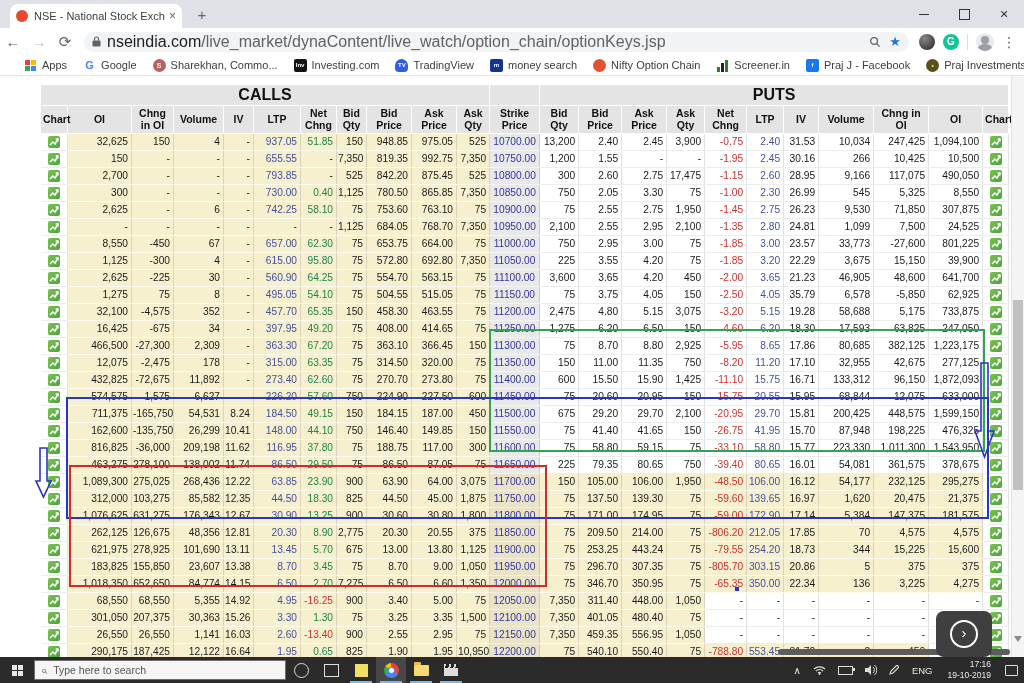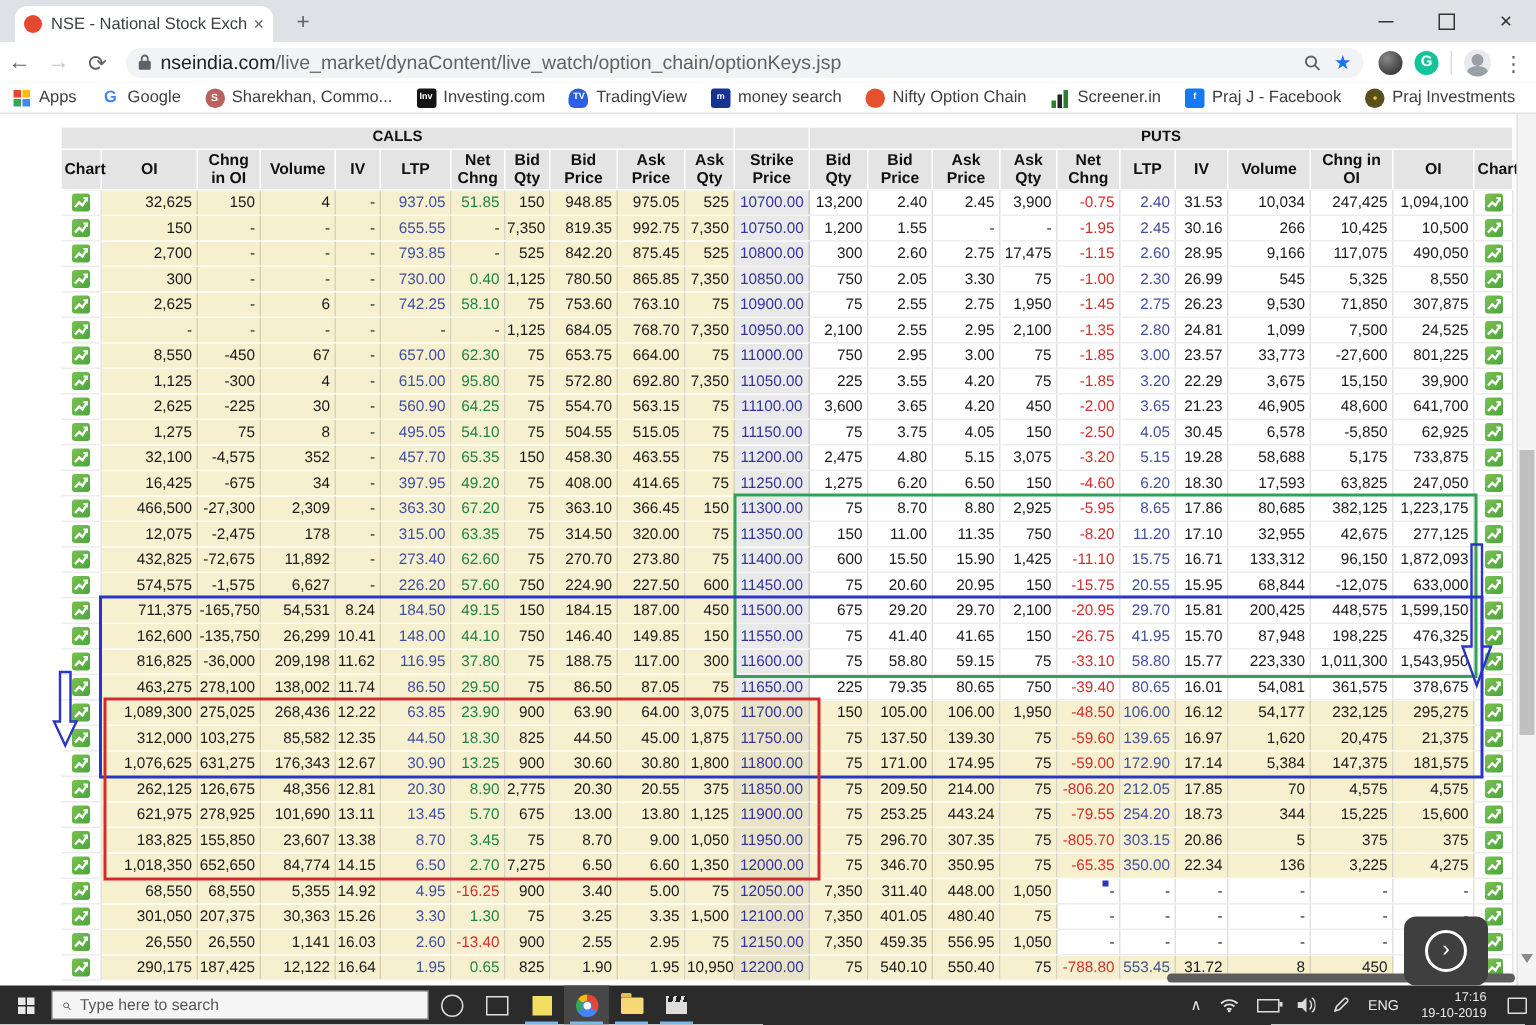--- a/index.html
+++ b/index.html
@@ -20,54 +20,54 @@
   .winbtn{width:40px;height:28px;display:flex;align-items:center;justify-content:center;color:#333;font-size:11px;}
   .winbtn .minline{width:10px;height:1px;background:#333;display:block;}
   .winbtn .maxbox{width:9px;height:9px;border:1px solid #333;display:block;}
 
   #toolbar{top:28px;left:0;width:1024px;height:27px;background:#fff;border-bottom:1px solid #e8e8e8;
     display:flex;align-items:center;}
   .navbtn{font-size:15px;color:#5f6368;width:26px;text-align:center;}
   .navbtn.disabled{color:#c3c6ca;}
   #addressbar{height:20px;background:#f1f3f4;border-radius:10px;flex:1;margin:0 10px 0 6px;
     display:flex;align-items:center;padding:0 8px;min-width:0;}
-  #urltext{font-size:13px;white-space:nowrap;overflow:hidden;flex:1;margin-left:6px;}
+  #urltext{font-size:16px;white-space:nowrap;overflow:hidden;flex:1;margin-left:6px;}
   #urltext .dom{color:#202124;} #urltext .path{color:#5f6368;}
   .ext{width:16px;height:16px;border-radius:50%;margin-right:8px;flex:0 0 16px;}
   .ext.sphere{background:radial-gradient(circle at 35% 30%,#888,#222);}
   .ext.gram{background:#15c39a;color:#fff;font-size:10px;font-weight:bold;text-align:center;line-height:16px;}
   #avatar{width:18px;height:18px;border-radius:50%;background:#e8eaed;margin-right:8px;position:relative;overflow:hidden;}
   #avatar:before{content:"";position:absolute;left:5px;top:3px;width:8px;height:8px;border-radius:50%;background:#9aa0a6;}
   #avatar:after{content:"";position:absolute;left:2px;top:11px;width:14px;height:8px;border-radius:50%;background:#9aa0a6;}
   #menu-dots{color:#5f6368;font-size:14px;margin-right:8px;}
   .tool-sep{width:1px;height:16px;background:#dadce0;margin-right:8px;}
 
   #bookmarksbar{top:55px;left:0;width:1024px;height:21px;background:#fff;border-bottom:1px solid #e3e3e3;
-    display:flex;padding-left:8px;box-sizing:border-box;}
+    display:flex;padding-left:24px;box-sizing:border-box;}
   .bm{display:flex;align-items:center;margin-right:16px;font-size:11px;color:#3c4043;white-space:nowrap;}
   .bi{display:inline-flex;align-items:center;justify-content:center;width:13px;height:13px;margin-right:5px;
     font-style:normal;font-size:7px;font-weight:bold;flex:0 0 13px;}
   .bi.dot{border-radius:50%;}
   .bi.sq{border-radius:2px;font-size:6px;}
   .bi.grid{flex-wrap:wrap;width:12px;height:12px;}
   .bi.grid b{width:5px;height:5px;margin:.5px;display:block;}
   .bi.grid b:nth-child(1){background:#ea4335;} .bi.grid b:nth-child(2){background:#fbbc05;}
   .bi.grid b:nth-child(3){background:#34a853;} .bi.grid b:nth-child(4){background:#4285f4;}
   .bi.bars{align-items:flex-end;}
   .bi.bars b{width:3px;margin-right:1px;display:block;background:#2e7d32;}
   .bi.bars b:nth-child(1){height:5px;} .bi.bars b:nth-child(2){height:9px;background:#222;} .bi.bars b:nth-child(3){height:12px;}
   .bi.letter{font-size:11px;}
 
   
   #content{top:76px;left:0;width:1024px;height:581px;background:#fff;overflow:hidden;}
   table#oc{border-collapse:collapse;table-layout:fixed;width:968px;position:absolute;left:40px;top:8px;
     font-size:10.2px;color:#1a1a1a;}
   #oc th{background:#e4e4e4;border:1px solid #fff;font-size:10.5px;font-weight:bold;color:#111;
     padding:1px 2px;line-height:1.15;}
-  #oc th.grp{height:12px;font-size:10px;margin-top:13px;}
+  #oc th.grp{height:12px;font-size:16px;margin-top:13px;}
   #oc td{height:16px;padding:0 3px 0 1px;text-align:right;white-space:nowrap;overflow:hidden;
     border-right:1px solid #d8d3ba;border-bottom:1px solid #fdfbee;}
   #oc td.y{background:#f6f0cf;}
   #oc td.w{background:#fff;border-right-color:#e2e2e2;border-bottom-color:#ededed;}
   #oc td.chart{background:#fff;text-align:center;padding:0;border-right-color:#e2e2e2;border-bottom-color:#ededed;}
   #oc td.strike{text-align:center;color:#34349c;padding:0 2px;border-right-color:#c9c9c9;}
   #oc td.strike.sg{background:#e9e9e9;border-bottom-color:#f4f4f4;}
   #oc td.strike.st{background:#e9e4c8;border-bottom-color:#f3efdc;}
   #oc td .ci{display:inline-block;width:12px;height:12px;border-radius:2px;
     background:linear-gradient(135deg,#7cc152,#4aa53c);vertical-align:middle;}
@@ -571,21 +571,21 @@
             <td class="y">504.55</td>
             <td class="y">515.05</td>
             <td class="y">75</td>
             <td class="strike sg">11150.00</td>
             <td class="w">75</td>
             <td class="w">3.75</td>
             <td class="w">4.05</td>
             <td class="w">150</td>
             <td class="w neg">-2.50</td>
             <td class="w ltp">4.05</td>
-            <td class="w">30.45</td>
+            <td class="w">35.79</td>
             <td class="w">6,578</td>
             <td class="w">-5,850</td>
             <td class="w">62,925</td>
             <td class="chart"><span class="ci"><svg width="12" height="12" viewBox="0 0 12 12">
                   <polyline points="2,9 4.8,6 7,8 10,3" fill="none" stroke="#fff" stroke-width="1.6"></polyline>
                   <polyline points="7.6,3 10,3 10,5.4" fill="none" stroke="#fff" stroke-width="1.3"></polyline>
                 </svg></span></td>
           </tr>
           <tr>
             <td class="chart"><span class="ci"><svg width="12" height="12" viewBox="0 0 12 12">

